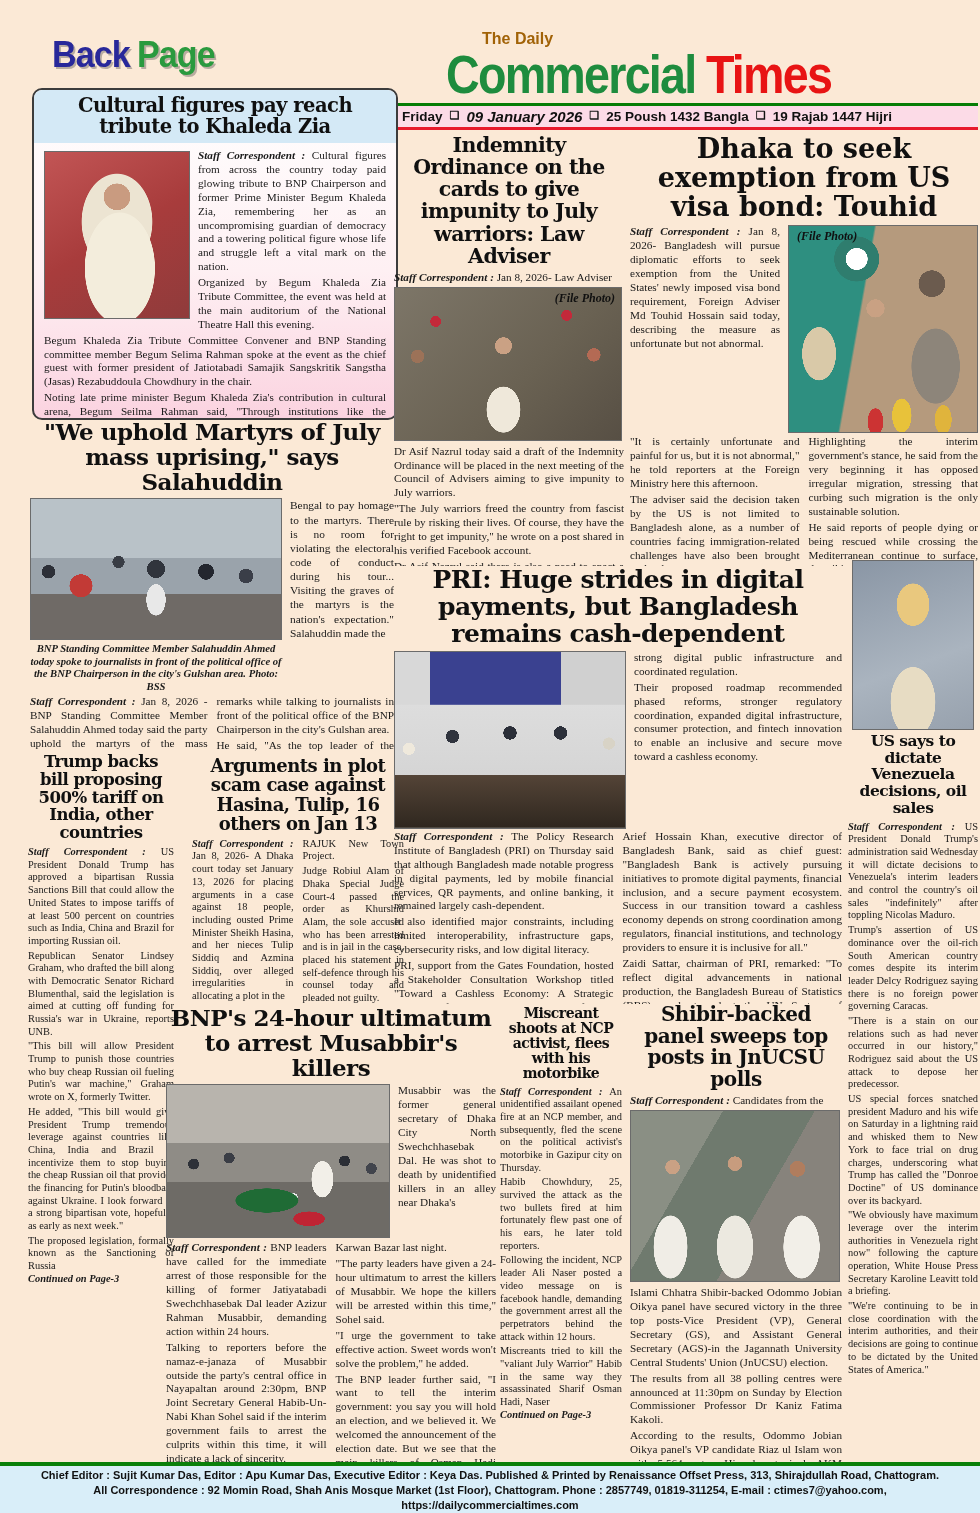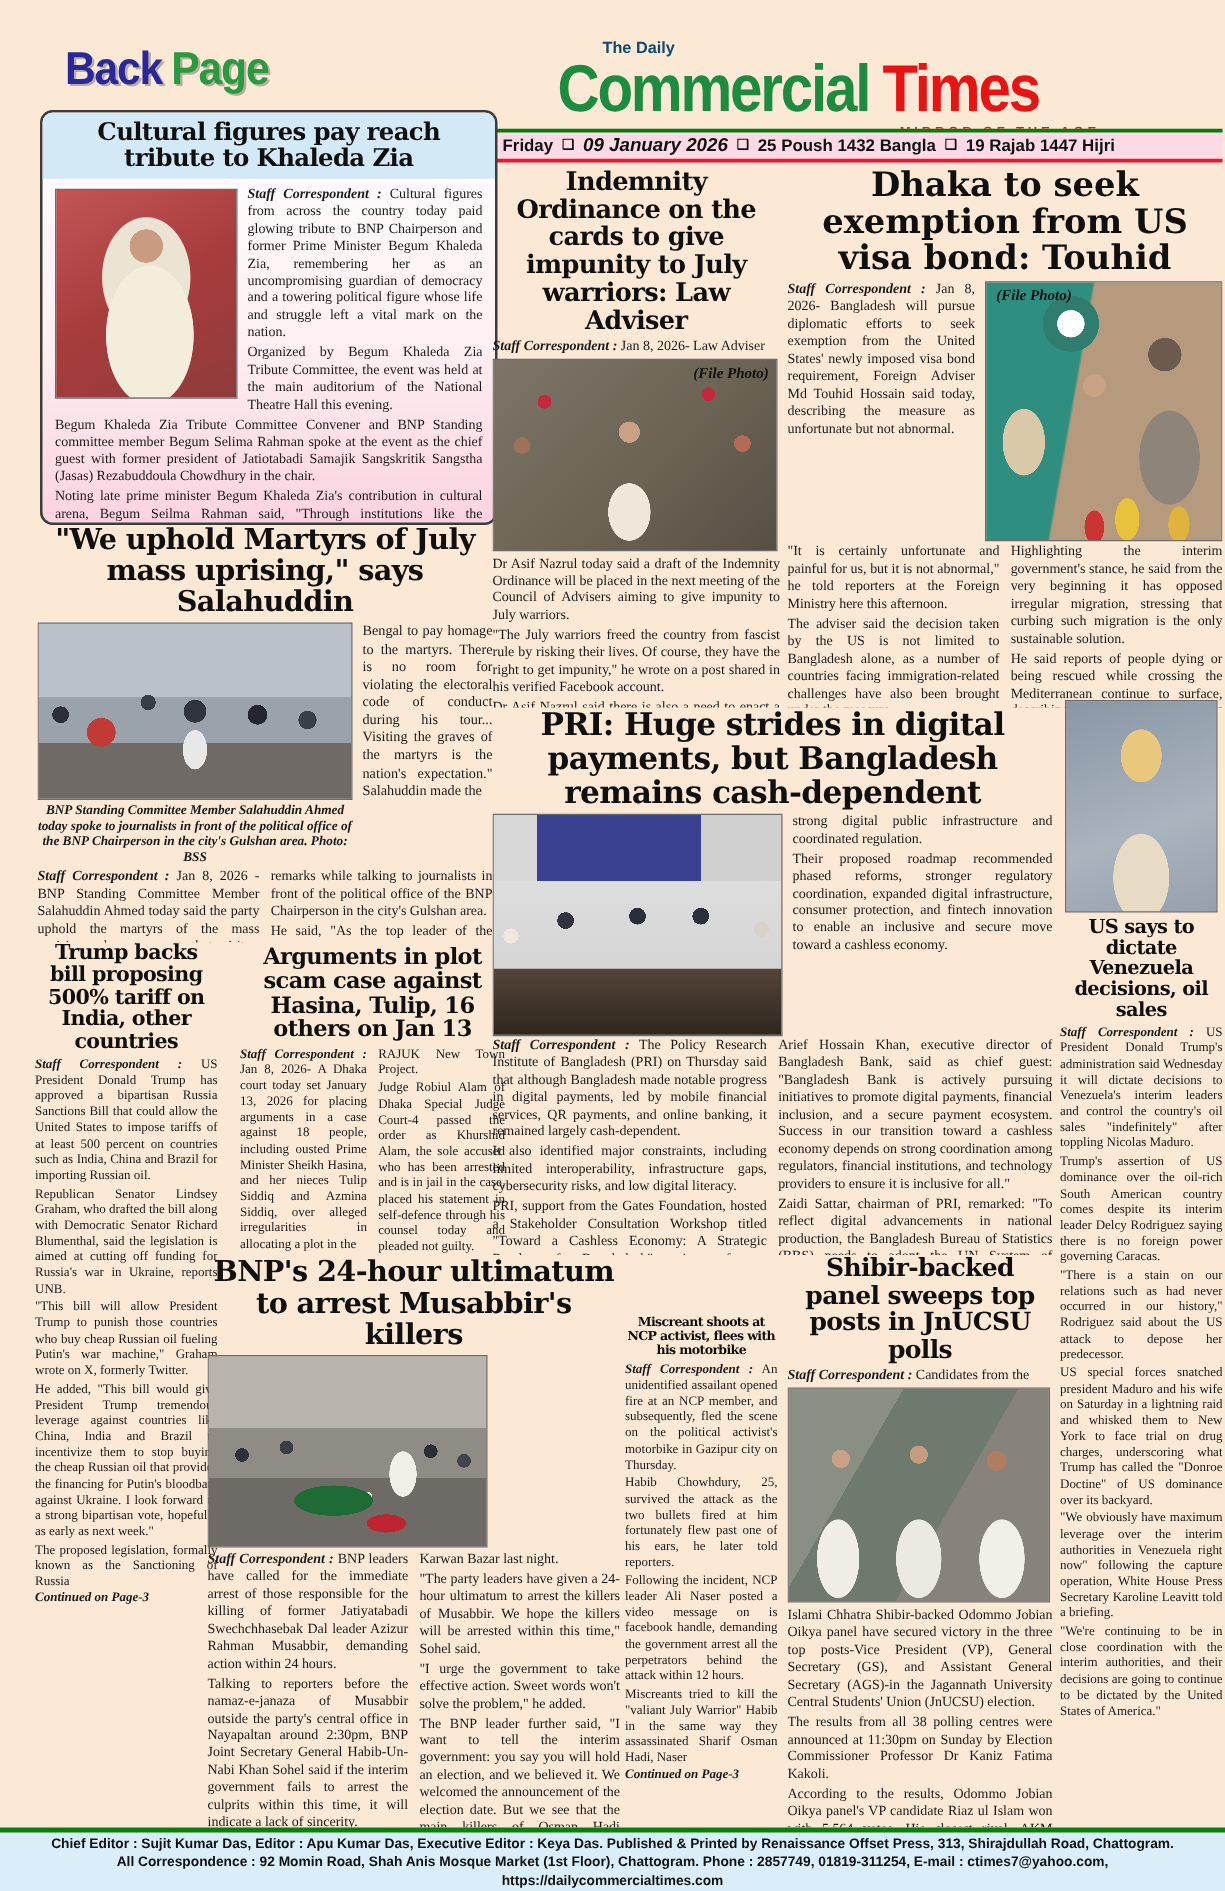--- a/index.html
+++ b/index.html
@@ -18,21 +18,21 @@
   .photo{position:relative;border:1px solid #6b6b6b;box-sizing:border-box;flex:none;}
   .filephoto{position:absolute;top:3px;font-weight:bold;font-style:italic;font-size:12px;color:#101010;}
   .caption{font-weight:bold;font-style:italic;font-size:10.6px;line-height:1.18;text-align:center;margin-top:3px;}
 
   
   #backpage{position:absolute;left:52px;top:34px;font-family:"Liberation Sans",sans-serif;
     font-weight:800;font-size:37px;letter-spacing:-1px;transform:scaleX(.92);transform-origin:left;
     text-shadow:2px 2px 0 rgba(60,60,60,.35);white-space:nowrap;}
   #backpage .w1{color:#28289a;} #backpage .w2{color:#2a9a3e;margin-left:8px;}
   #masthead{position:absolute;left:446px;top:30px;width:434px;font-family:"Liberation Sans",sans-serif;}
-  #masthead .the-daily{font-size:13px;font-weight:800;color:#0c4a6e;margin-left:36px;}
+  #masthead .the-daily{font-size:16px;font-weight:800;color:#a16207;margin-left:36px;}
   #masthead .logo-line{font-size:53px;font-weight:800;line-height:1.0;letter-spacing:-2px;
      transform:scaleX(.88);transform-origin:left;white-space:nowrap;}
   #masthead .green{color:#1e8c3e;margin-right:12px;} #masthead .red{color:#e81414;}
   #masthead .tagline{font-size:10.5px;font-weight:800;color:#e81414;letter-spacing:3px;text-align:right;margin-top:2px;}
   #datebar{position:absolute;left:388px;top:103px;width:590px;height:27px;box-sizing:border-box;
     background:#fcdbe7;border-top:3px solid #067d06;border-bottom:3px solid #e8192c;
     font-family:"Liberation Sans",sans-serif;font-weight:bold;font-size:13.5px;color:#111;
     display:flex;align-items:center;gap:7px;padding-left:14px;}
   #datebar .date-big{font-size:15px;font-style:italic;}
   #datebar .sq{font-size:11px;position:relative;top:-1px;}
@@ -134,21 +134,21 @@
   #venezuela .hl{font-size:15.5px;}
   #ph-venezuela{width:122px;height:170px;margin:0 auto 3px;
     background:
       radial-gradient(ellipse 27px 35px at 50% 26%, #e9c87e 0 60%, rgba(0,0,0,0) 61%),
       radial-gradient(circle 12px at 50% 30%, #d3a98c 0 60%, rgba(0,0,0,0) 61%),
       radial-gradient(ellipse 37px 58px at 50% 84%, #e7dcc3 0 60%, rgba(0,0,0,0) 61%),
       linear-gradient(160deg,#8a96a5,#aab4bf 60%,#97a1ad);}
 
   
   #ncp{left:500px;top:1006px;width:122px;height:456px;}
-  #ncp .hl{font-size:10px;margin-top:48px;}
+  #ncp .hl{font-size:14px;}
 
   
   #jnucsu{left:630px;top:1004px;width:212px;height:458px;}
   #jnucsu .hl{font-size:20px;}
   #ph-jnucsu{width:210px;height:172px;margin:2px 0 4px;
     background:
       radial-gradient(circle 12px at 20% 33%, #caa184 0 60%, rgba(0,0,0,0) 61%),
       radial-gradient(circle 12px at 50% 31%, #c79c7e 0 60%, rgba(0,0,0,0) 61%),
       radial-gradient(circle 13px at 80% 34%, #b07d5e 0 60%, rgba(0,0,0,0) 61%),
       radial-gradient(ellipse 28px 52px at 19% 80%, #f0ede6 0 60%, rgba(0,0,0,0) 61%),
@@ -247,20 +247,21 @@
         </div>
       <p class="body-s" style="text-align:center"><span class="cont">Continued on Page-3</span></p>
     </div>
   </div>
 </section>
 
 <section class="art" id="bnp">
   <h2 class="hl">BNP's 24-hour ultimatum to arrest Musabbir's killers</h2>
   <div class="row">
     <div class="photo" id="ph-bnp"></div>
+    <p class="body">Musabbir was the former general secretary of Dhaka City North Swechchhasebak Dal. He was shot to death by unidentified killers in an alley near Dhaka's</p>
   </div>
   <div class="cols" style="margin-top:3px">
     <div class="col">
       <p class="body"><span class="byline">Staff Correspondent :</span> <span>BNP leaders have called for the immediate arrest of those responsible for the killing of former Jatiyatabadi Swechchhasebak Dal leader Azizur Rahman Musabbir, demanding action within 24 hours.</span></p>
       <div>
           <p class="body">Talking to reporters before the namaz-e-janaza of Musabbir outside the party's central office in Nayapaltan around 2:30pm, BNP Joint Secretary General Habib-Un-Nabi Khan Sohel said if the interim government fails to arrest the culprits within this time, it will indicate a lack of sincerity.</p>
         </div>
     </div>
     <div class="col">
       <div>

